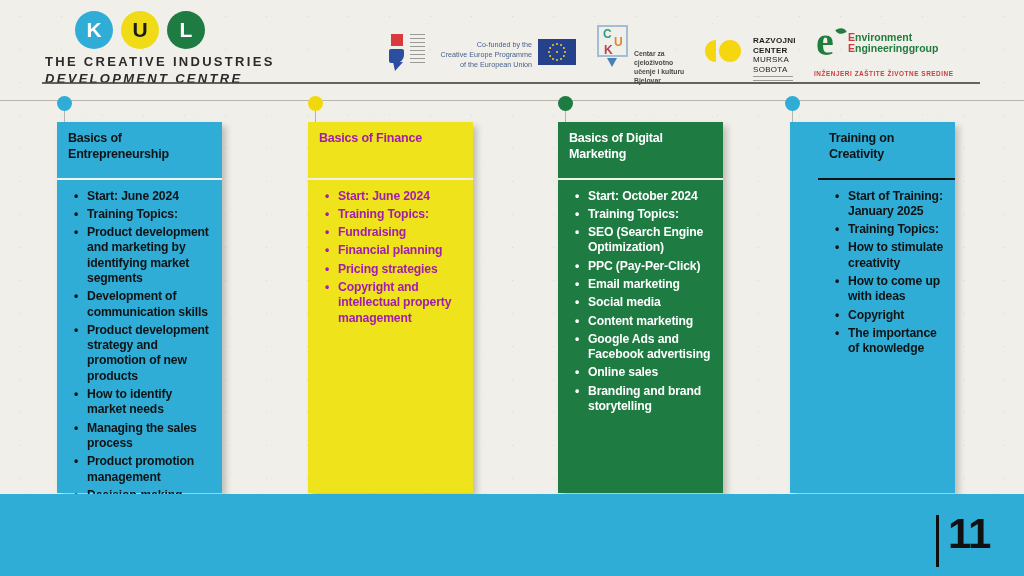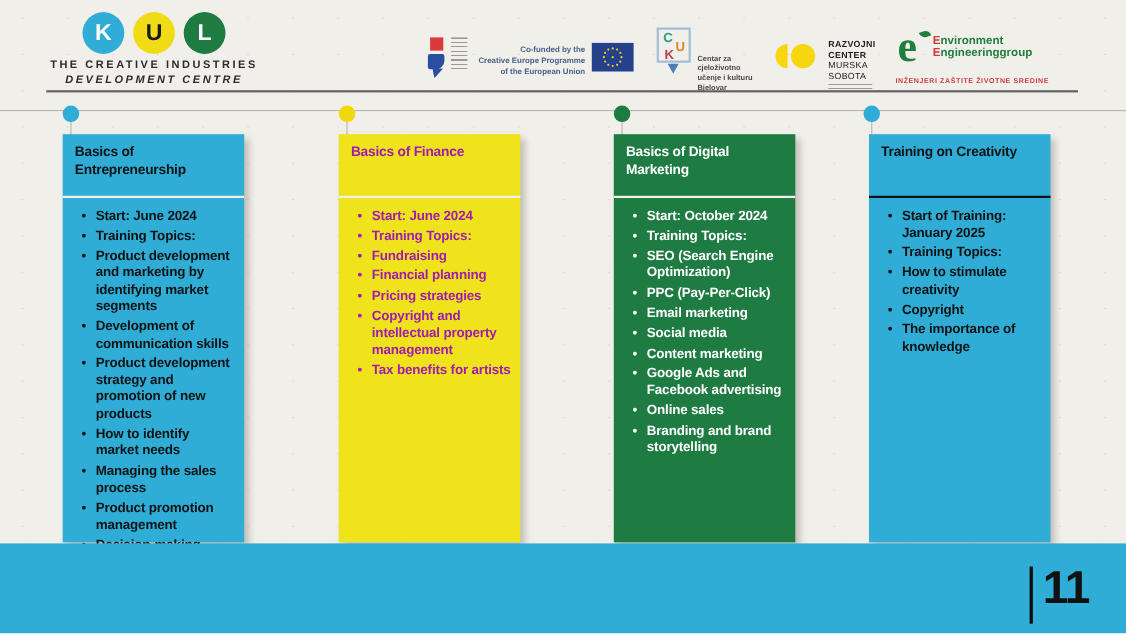--- a/index.html
+++ b/index.html
@@ -14,35 +14,35 @@
       radial-gradient(#e6e3da 0.5px, transparent 0.6px);
     background-size:41px 33px, 57px 47px;
     overflow:hidden;
   }
 
   
   .kul-logo { position:absolute; left:45px; top:11px; width:190px; text-align:center; }
   .kul-circles { display:flex; justify-content:center; gap:8px; }
   .kul-circle { width:38px; height:38px; border-radius:50%; display:flex; align-items:center; justify-content:center;
     font-size:21px; font-weight:bold; }
-  .kul-line { margin-top:5px; font-size:10px; letter-spacing:2.3px; font-weight:bold; color:#2b2b2b; white-space:nowrap; }
+  .kul-line { margin-top:5px; font-size:13px; letter-spacing:2.3px; font-weight:bold; color:#2b2b2b; white-space:nowrap;text-align:right; }
   .kul-line.second { margin-top:2px;font-style:italic; }
 
   .header-rule { position:absolute; left:42px; top:82px; width:938px; height:1.5px; background:#4a4a46; opacity:.85; }
 
   .ministry-logo { position:absolute; left:389px; top:32px; width:40px; height:40px; }
   .ministry-square { position:absolute; left:2px; top:2px; width:12px; height:12px; background:#d93a3e; }
   .ministry-comma { position:absolute; left:0; top:17px; width:15px; height:14px; background:#2b4ea0; border-radius:2px 2px 8px 2px; }
   .ministry-comma::after { content:""; position:absolute; left:4px; top:13px; width:10px; height:9px;
     background:#2b4ea0; clip-path:polygon(0 0, 100% 0, 20% 100%); }
   .microlines { background:repeating-linear-gradient(to bottom, #9a9a96 0 1px, transparent 1px 4px); }
   .ministry-text { position:absolute; left:21px; top:2px; width:15px; height:31px; }
 
   .eu-funding { position:absolute; left:430px; top:40px; width:102px; text-align:right;
-    font-size:7.2px; line-height:1.38; color:#47618e; font-weight:bold; }
+    font-size:7.2px; line-height:1.38; color:#47618e; font-weight:normal; }
   .eu-flag { position:absolute; left:538px; top:39px; width:38px; height:26px; background:#26418c; }
   .eu-stars { position:absolute; left:18px; top:12px; width:2px; height:2px; border-radius:50%;
     background:#f7d21a;
     box-shadow:0 -8px #f7d21a, 4px -6.9px #f7d21a, 6.9px -4px #f7d21a, 8px 0 #f7d21a,
       6.9px 4px #f7d21a, 4px 6.9px #f7d21a, 0 8px #f7d21a, -4px 6.9px #f7d21a,
       -6.9px 4px #f7d21a, -8px 0 #f7d21a, -6.9px -4px #f7d21a, -4px -6.9px #f7d21a; }
 
   .cuk-logo { position:absolute; left:596px; top:24px; width:100px; height:58px; }
   .cuk-square { position:absolute; left:1px; top:1px; width:31px; height:32px; border:2px solid #a3bdd6; }
   .cuk-c { position:absolute; left:7px; top:3px; font-size:12px; font-weight:bold; color:#2f9b85; }
@@ -192,46 +192,46 @@
       <div class="column" style="left: 308px; background: rgb(239, 227, 28); color: #a21caf;">
         <div class="col-title">Basics of Finance</div>
         <div class="col-divider" style="background: rgb(242, 241, 236);"></div>
         <ul class="col-list">
           <li>Start: June 2024</li>
           <li>Training Topics:</li>
           <li>Fundraising</li>
           <li>Financial planning</li>
           <li>Pricing strategies</li>
           <li>Copyright and intellectual property management</li>
-          <li>Tax benefits for artists</li>
         </ul>
       </div>
       <div class="column" style="left: 558px; background: rgb(30, 123, 65); color: rgb(255, 255, 255);">
         <div class="col-title">Basics of Digital Marketing</div>
         <div class="col-divider" style="background: rgb(242, 241, 236);"></div>
         <ul class="col-list">
           <li>Start: October 2024</li>
           <li>Training Topics:</li>
           <li>SEO (Search Engine Optimization)</li>
           <li>PPC (Pay-Per-Click)</li>
           <li>Email marketing</li>
           <li>Social media</li>
           <li>Content marketing</li>
           <li>Google Ads and Facebook advertising</li>
           <li>Online sales</li>
           <li>Branding and brand storytelling</li>
         </ul>
       </div>
-      <div class="column" style="left: 790px; background: rgb(47, 173, 214); color: rgb(16, 19, 20);">
+      <div class="column" style="left: 790px; background: rgb(47, 173, 214); color: rgb(16, 19, 20); padding-left: 28px;">
         <div class="col-title">Training on Creativity</div>
         <div class="col-divider" style="background: rgb(16, 19, 20);"></div>
         <ul class="col-list">
           <li>Start of Training: January 2025</li>
           <li>Training Topics:</li>
           <li>How to stimulate creativity</li>
+          <li>How to come up with ideas</li>
           <li>Copyright</li>
           <li>The importance of knowledge</li>
         </ul>
       </div>
     </div>
 
   <div class="footer"></div>
   <div class="page-sep"></div>
   <div class="page-number">11</div>
 

